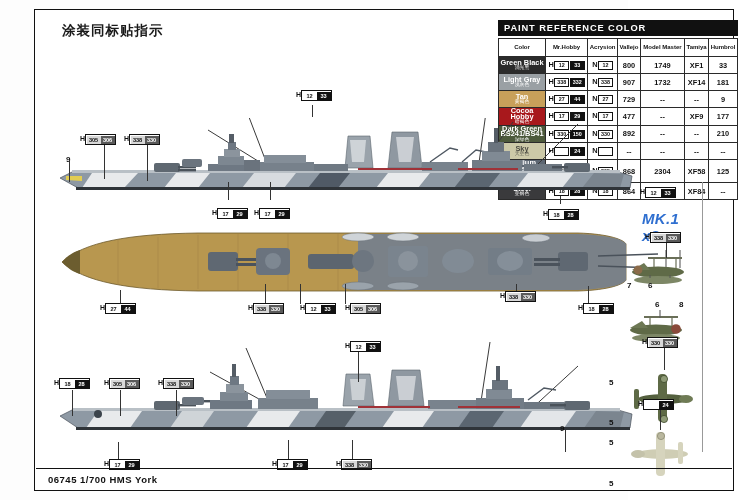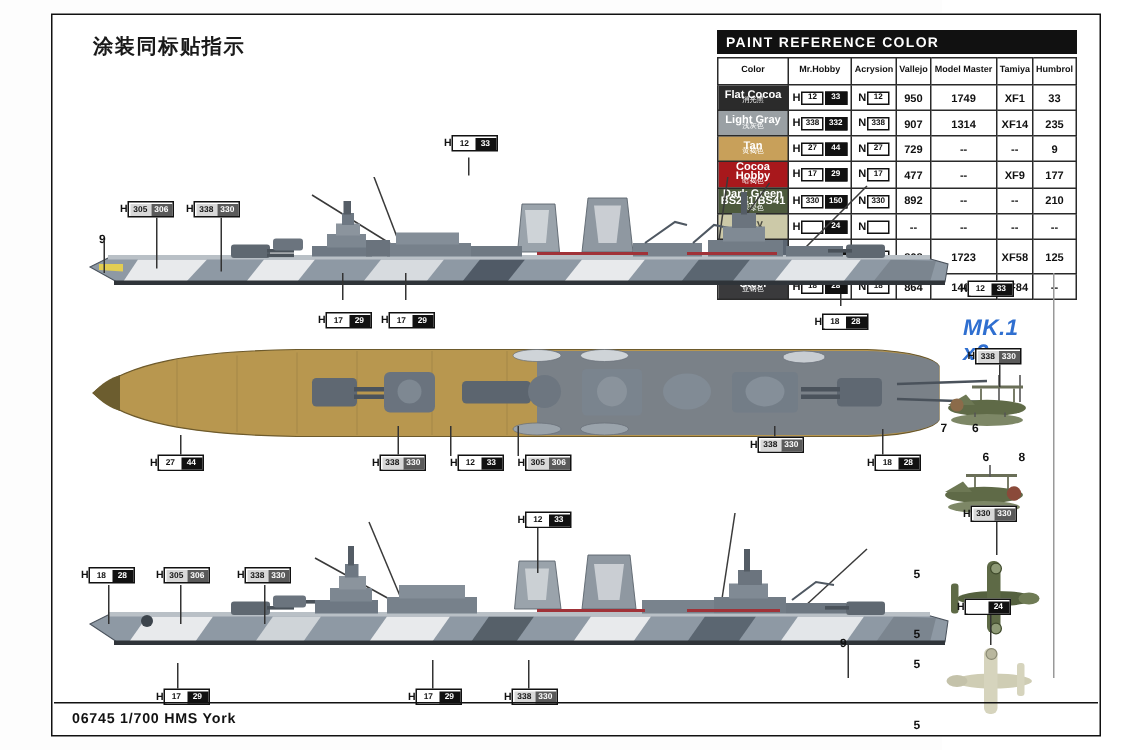--- a/index.html
+++ b/index.html
@@ -5,21 +5,21 @@
   html,body{margin:0;padding:0;background:#ffffff;}
   body{width:750px;height:500px;overflow:hidden;font-family:"Liberation Sans",sans-serif;}
   #sheet{position:relative;width:628px;height:500px;background:#fdfdfd;}
   #frame{position:absolute;left:34px;top:9px;width:700px;height:482px;border:1.6px solid #111;background:#fff;box-sizing:border-box;}
 
   
   .title-cn{position:absolute;left:62px;top:22px;font-size:13.5px;font-weight:bold;color:#1a1a1a;letter-spacing:1px;}
   .title-en{position:absolute;left:62px;top:40px;font-size:13px;font-weight:bold;color:#1a1a1a;letter-spacing:.6px;}
 
   
-  #paint-table{position:absolute;left:478px;top:20px;width:240px;}
+  #paint-table{position:absolute;left:498px;top:20px;width:240px;}
   .pt-banner{background:#111;color:#fff;font-size:9.3px;font-weight:bold;letter-spacing:.9px;padding:3px 6px;}
   table.pt{border-collapse:collapse;width:100%;background:#fff;margin-top:2px;}
   table.pt td,table.pt th{border:.8px solid #2a2a2a;font-size:6.2px;text-align:center;vertical-align:middle;padding:0;}
   table.pt th{height:17px;font-weight:bold;color:#111;font-size:6px;line-height:6.6px;}
   table.pt td{height:16px;color:#111;font-size:7.4px;font-weight:bold;}
   td.swatch{font-size:5.1px;font-weight:bold;line-height:5.5px;width:46px;padding:1px 0;text-shadow:none;}
   td.swatch .cn{font-size:4.8px;font-weight:normal;display:block;}
   .codecell{white-space:nowrap;font-size:6.4px;font-weight:bold;}
   .bx{display:inline-block;min-width:11px;padding:0 1px;border:.7px solid #111;font-size:5.4px;line-height:7px;vertical-align:middle;margin-left:.5px;font-weight:bold;}
   .bx.w{background:#fff;color:#111;}
@@ -71,36 +71,36 @@
           <th>Mr.Hobby</th>
           <th>Acrysion</th>
           <th>Vallejo</th>
           <th>Model Master</th>
           <th>Tamiya</th>
           <th>Humbrol</th>
         </tr>
       </thead>
       <tbody id="pt-body">
           <tr>
-            <td class="swatch" style="background: rgb(43, 43, 43); color: rgb(255, 255, 255);"><span>Flat Cocoa</span><span class="cn">消光黑</span></td>
+            <td class="swatch" style="background: rgb(43, 43, 43); color: rgb(255, 255, 255);"><span>Green Black</span><span class="cn">消光黑</span></td>
             <td class="codecell">H<span class="bx w">12</span><span class="bx b">33</span></td>
             <td class="codecell">N<span class="bx w">12</span></td>
-            <td>950</td>
+            <td>800</td>
             <td>1749</td>
             <td>XF1</td>
             <td>33</td>
           </tr>
           <tr>
             <td class="swatch" style="background: rgb(154, 160, 164); color: rgb(255, 255, 255);"><span>Light Gray</span><span class="cn">浅灰色</span></td>
             <td class="codecell">H<span class="bx w">338</span><span class="bx b">332</span></td>
             <td class="codecell">N<span class="bx w">338</span></td>
             <td>907</td>
-            <td>1314</td>
+            <td>1732</td>
             <td>XF14</td>
-            <td>235</td>
+            <td>181</td>
           </tr>
           <tr>
             <td class="swatch" style="background: rgb(200, 160, 90); color: rgb(255, 255, 255);"><span>Tan</span><span class="cn">黄褐色</span></td>
             <td class="codecell">H<span class="bx w">27</span><span class="bx b">44</span></td>
             <td class="codecell">N<span class="bx w">27</span></td>
             <td>729</td>
             <td>--</td>
             <td>--</td>
             <td>9</td>
           </tr>
@@ -129,21 +129,21 @@
             <td>--</td>
             <td>--</td>
             <td>--</td>
             <td>--</td>
           </tr>
           <tr>
             <td class="swatch" style="background: rgb(92, 102, 114); color: rgb(255, 255, 255);"><span>Medium Gunship Gray</span><span class="cn">深灰色</span></td>
             <td class="codecell">H<span class="bx w">305</span><span class="bx b">306</span></td>
             <td class="codecell">N<span class="bx w">305</span></td>
             <td>868</td>
-            <td>1723</td>
+            <td>2304</td>
             <td>XF58</td>
             <td>125</td>
           </tr>
           <tr>
             <td class="swatch" style="background: rgb(58, 58, 60); color: rgb(255, 255, 255);"><span>Steel</span><span class="cn">亚钢色</span></td>
             <td class="codecell">H<span class="bx w">18</span><span class="bx b">28</span></td>
             <td class="codecell">N<span class="bx w">18</span></td>
             <td>864</td>
             <td>1402</td>
             <td>XF84</td>

